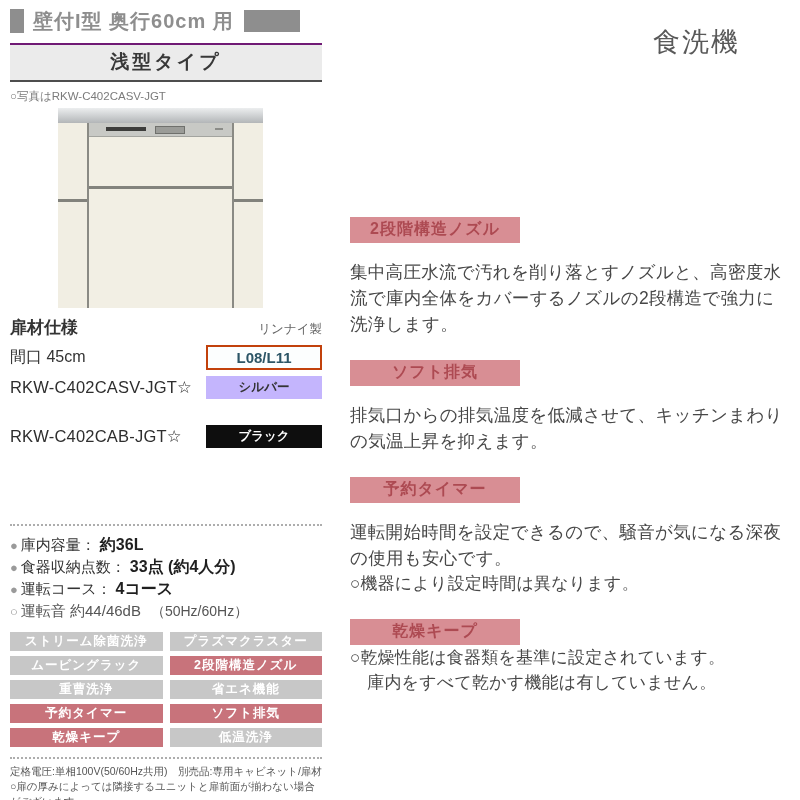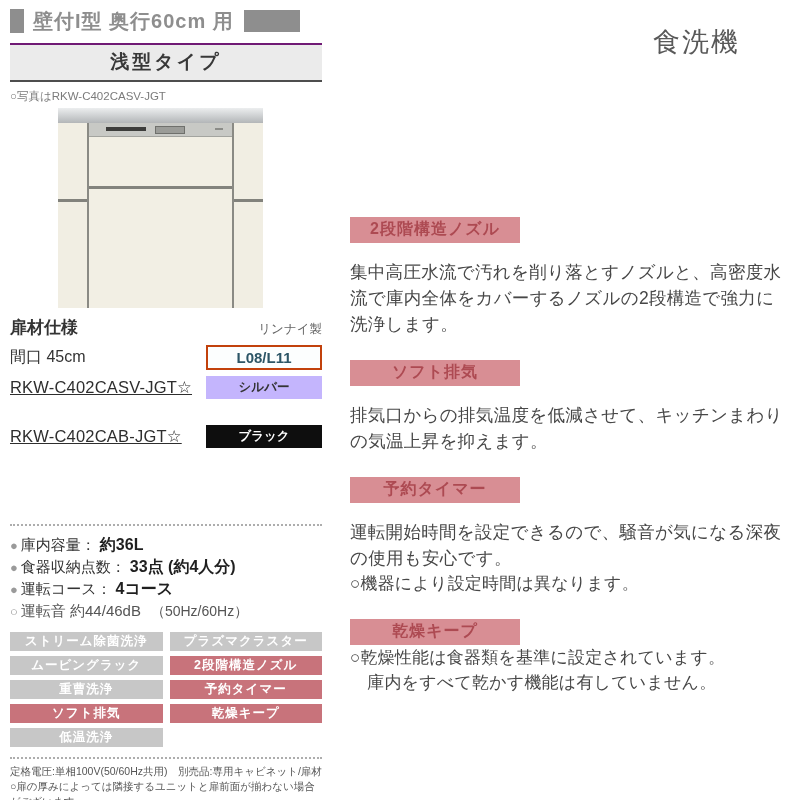--- a/index.html
+++ b/index.html
@@ -30,21 +30,21 @@
   .slot3{position:absolute;right:6%;top:5px;width:6%;height:2px;background:#8b8c88;}
   .drawer{height:49px;background:#f2efe4;border-bottom:3px solid #83837d;}
   .door{flex:1;background:#f2efe4;}
 
   .doorspec{margin-top:8px;}
   .ds-head{display:flex;justify-content:space-between;align-items:baseline;}
   .ds-title{font-size:17px;font-weight:bold;color:#333;}
   .ds-maker{font-size:12.5px;color:#666;}
   .ds-row{display:flex;justify-content:space-between;align-items:center;margin-top:6px;}
   .ds-left{font-size:16px;color:#333;}
-  .model-code{font-size:16.5px;color:#2e2e2e;letter-spacing:0.2px;text-decoration:underline;}
+  .model-code{font-size:16.5px;color:#2e2e2e;letter-spacing:0.2px;}
   .box{width:116px;text-align:center;box-sizing:border-box;}
   .box-code{border:2px solid #c2410c;background:#fcfefe;color:#2c5566;font-weight:bold;font-size:15px;padding:2px 0;}
   .box-silver{background:#c4b5fd;color:#333;font-weight:bold;font-size:12.5px;padding:3px 0;}
   .box-black{background:#0e0e0e;color:#fff;font-weight:bold;font-size:12.5px;padding:3px 0;}
   .ds-row.gap2{margin-top:26px;}
 
   .dotline{border-top:2px dotted #adadad;margin-top:0;}
   .dot1{margin-top:76px;}
   .specs{margin-top:8px;}
   .spec-row{font-size:15px;color:#333;line-height:21px;display:flex;align-items:baseline;}
@@ -155,20 +155,21 @@
         <span class="spec-val">（50Hz/60Hz）</span>
       </div>
     </div>
 
     <div class="badges">
       <div class="badge off">ストリーム除菌洗浄</div>
       <div class="badge off">プラズマクラスター</div>
       <div class="badge off">ムービングラック</div>
       <div class="badge on">2段階構造ノズル</div>
       <div class="badge off">重曹洗浄</div>
+      <div class="badge off">省エネ機能</div>
       <div class="badge on">予約タイマー</div>
       <div class="badge on">ソフト排気</div>
       <div class="badge on">乾燥キープ</div>
       <div class="badge off">低温洗浄</div>
     </div>
 
     <div class="dotline dot2"></div>
 
     <div class="footnotes">
       <div class="footnote">定格電圧:単相100V(50/60Hz共用)　別売品:専用キャビネット/扉材</div>

